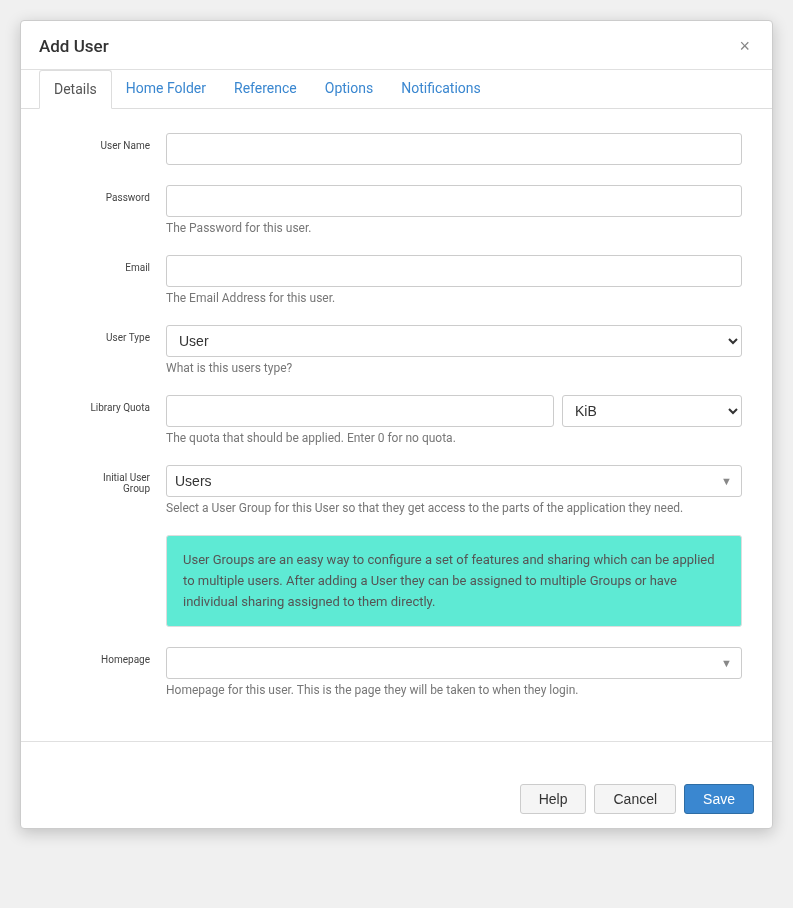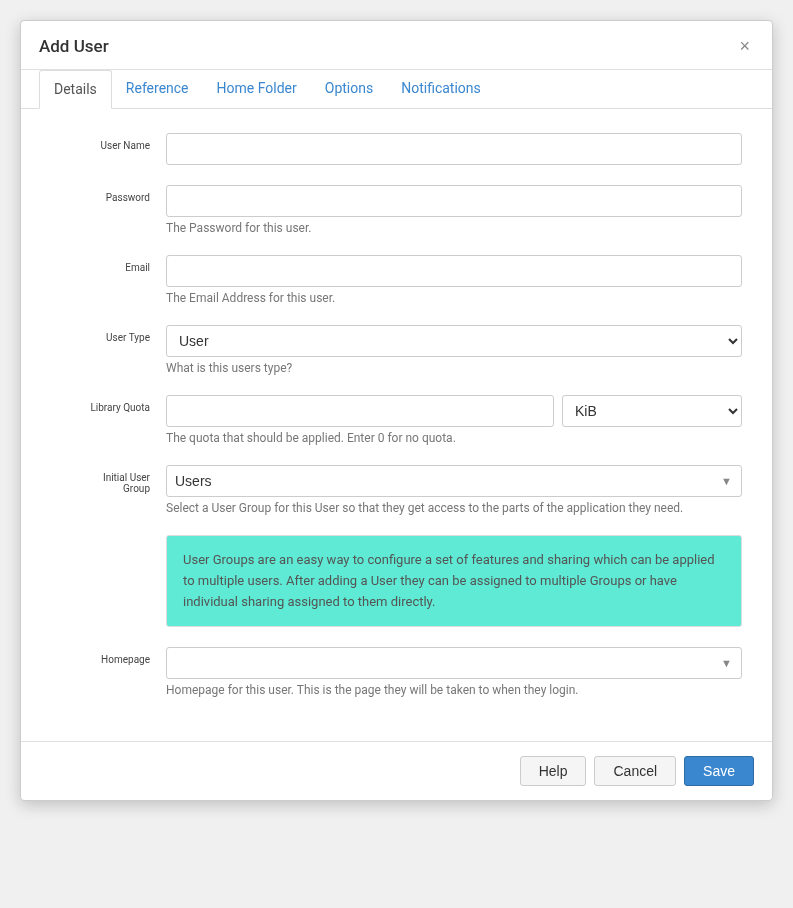--- a/index.html
+++ b/index.html
@@ -165,20 +165,21 @@
       gap: 8px;
     }
     .btn {
       padding: 6px 18px;
       border-radius: 3px;
       font-size: 14px;
       cursor: pointer;
       border: 1px solid #ccc;
       background: #f5f5f5;
       color: #333;
+      margin-top: 28px;
     }
     .btn-primary {
       background: #3a87d0;
       color: #fff;
       border-color: #2e6da4;
     }
     .form-info-row {
       margin-left: 115px;
       margin-bottom: 20px;
     }
@@ -188,22 +189,22 @@
 
 <div class="dialog">
 
   <div class="dialog-header">
     <span class="dialog-title">Add User</span>
     <button class="close-btn">×</button>
   </div>
 
   <div class="tabs">
     <a class="tab active">Details</a>
+    <a class="tab">Home Folder</a>
     <a class="tab">Reference</a>
-    <a class="tab">Home Folder</a>
     <a class="tab">Options</a>
     <a class="tab">Notifications</a>
   </div>
 
   <div class="dialog-body">
 
     <div class="form-row">
       <label class="form-label">User Name</label>
       <div class="form-control-wrap">
         <input type="text" style="">

